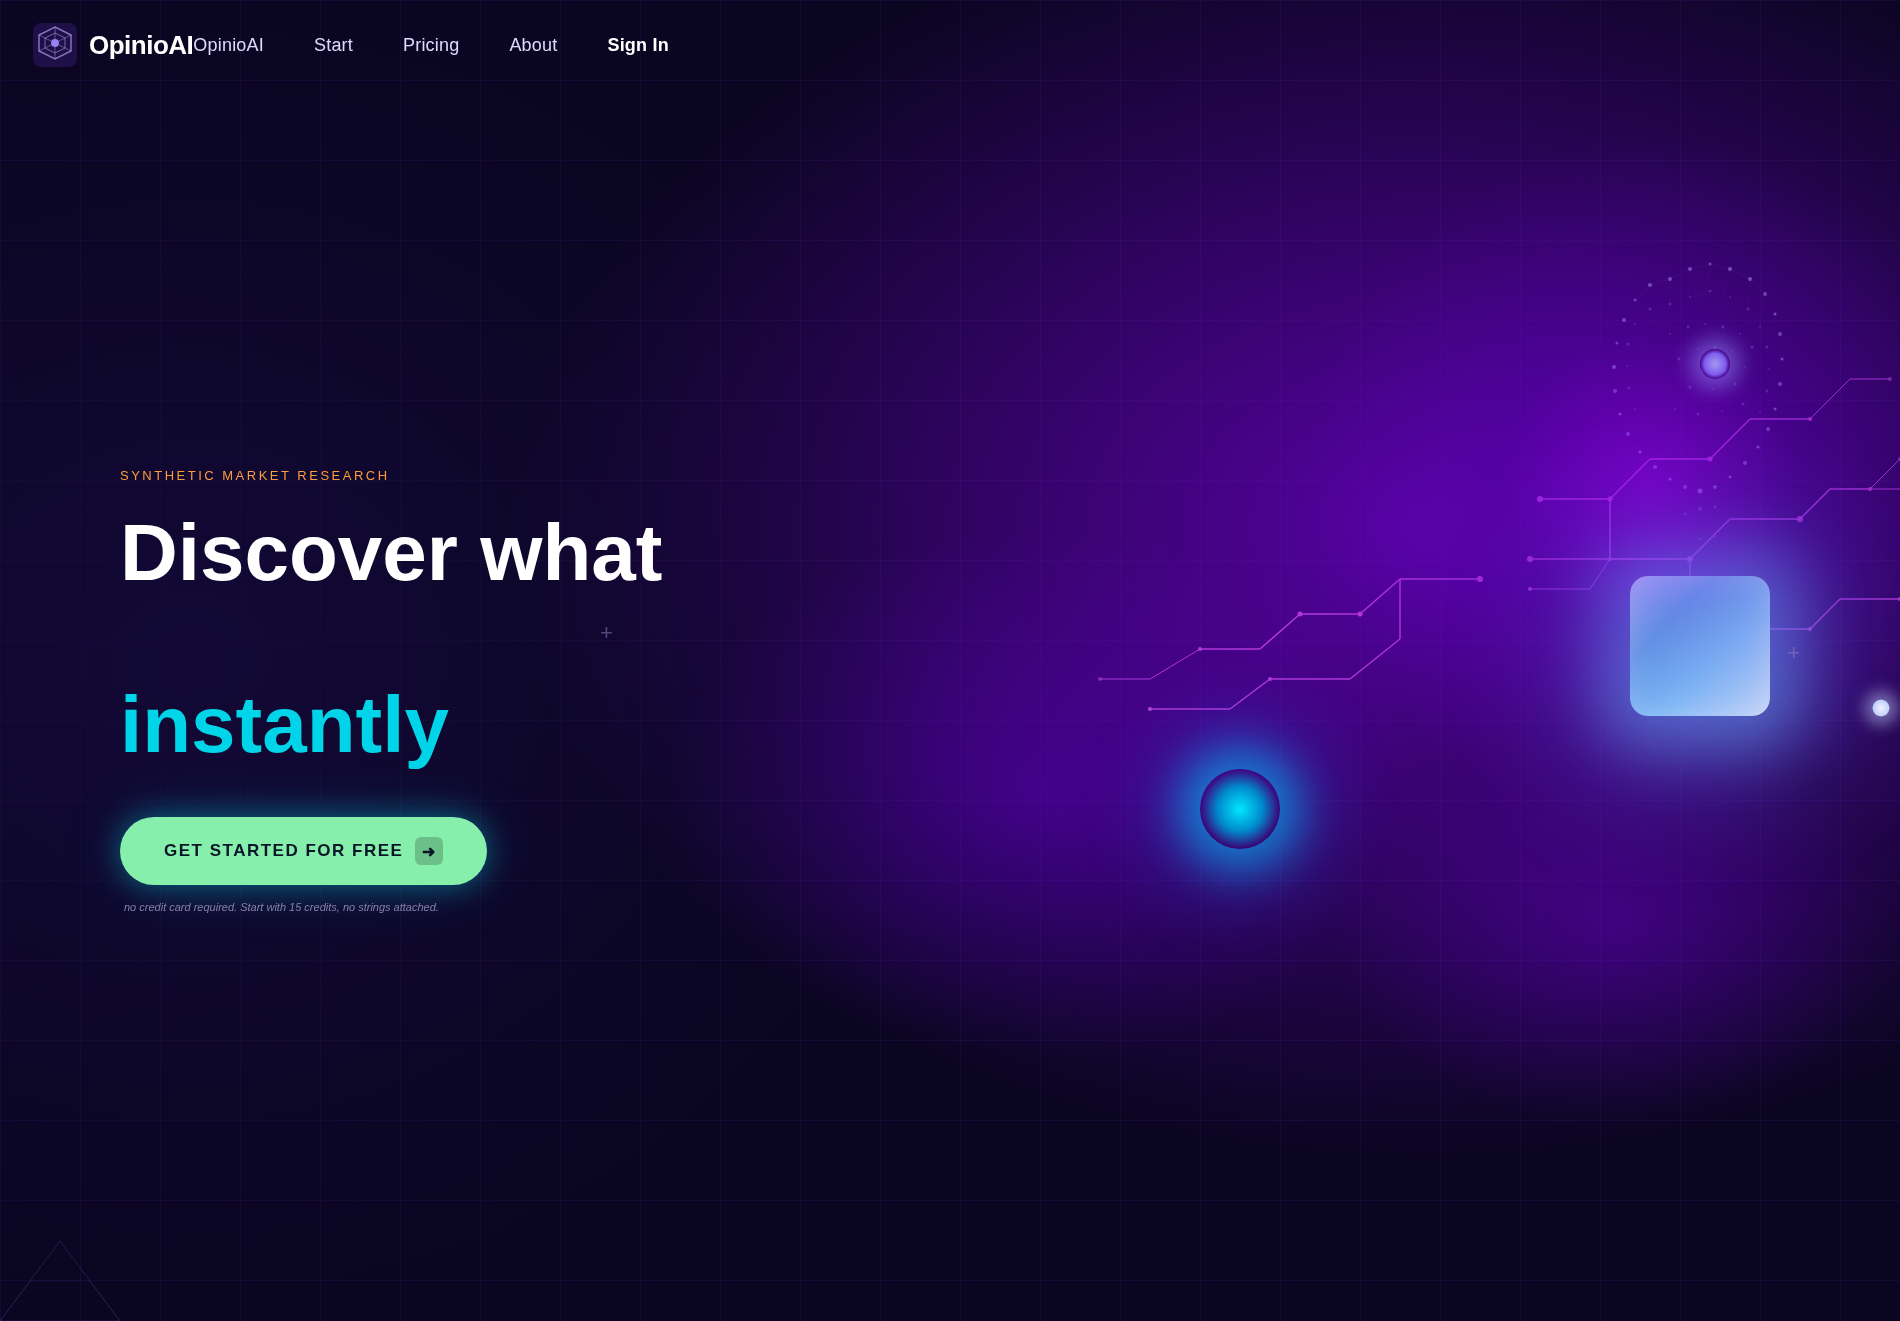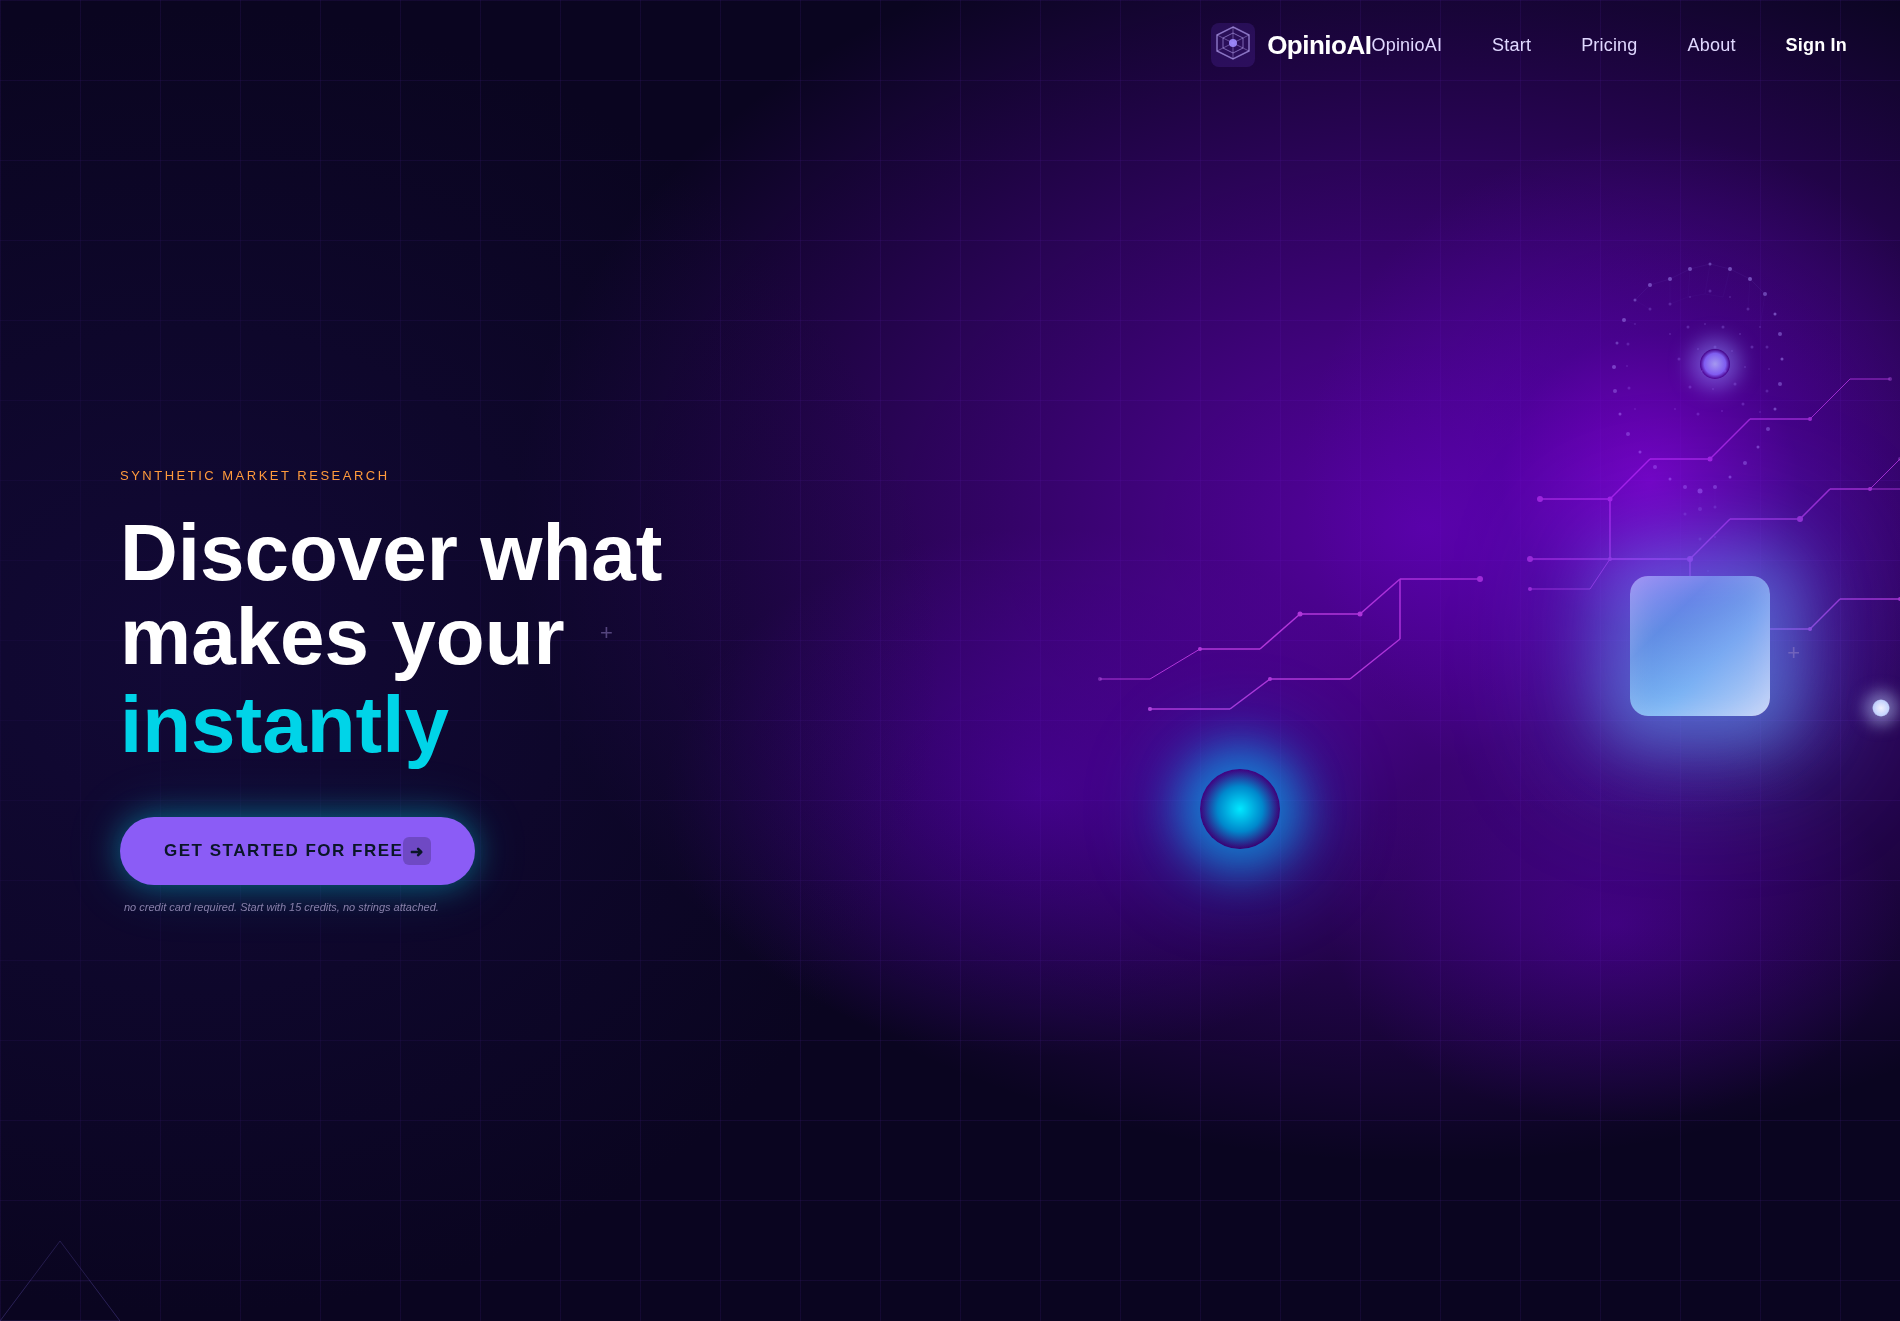--- a/index.html
+++ b/index.html
@@ -44,22 +44,22 @@
       z-index: 0;
     }
 
     
     nav {
       position: absolute;
       top: 0; left: 0; right: 2px;
       height: 90px;
       display: flex;
       align-items: center;
-      justify-content: flex-end;
-      padding: 0 51px;
+      justify-content: flex-start;
+      padding: 0 33px;
       z-index: 10;
     }
 
     .logo {
       display: flex;
       align-items: center;
       gap: 12px;
       text-decoration: none;
     }
 
@@ -147,21 +147,22 @@
     .cta-wrapper {
       margin-top: 50px;
       display: flex;
       flex-direction: column;
       gap: 16px;
     }
 
     .cta-button {
       display: inline-flex;
       align-items: center;
-      background: #8b5cf6;
+      gap: 12px;
+      background: #86efac;
       color: #0a1628;
       font-size: 17px;
       font-weight: 800;
       letter-spacing: 1.5px;
       text-transform: uppercase;
       padding: 20px 44px;
       border-radius: 50px;
       border: none;
       cursor: pointer;
       width: fit-content;
@@ -343,21 +344,21 @@
     <li><a href="#about">About</a></li>
     <li><a href="#signin" class="nav-signin">Sign In</a></li>
   </ul>
 </nav>
 
 <section class="hero">
   <div class="hero-content">
     <p class="eyebrow">SYNTHETIC MARKET RESEARCH</p>
     <h1 class="hero-title">
       <span>Discover what</span><br>
-      <span>makes your</span><br>
+      <br>
       <span class="hero-title-accent">instantly</span>
     </h1>
 
     <div class="cta-wrapper">
       <button class="cta-button">
         <span>GET STARTED FOR FREE</span>
         <span class="cta-arrow">➜</span>
       </button>
       <span class="cta-note">no credit card required. Start with 15 credits, no strings attached.</span>
     </div>

